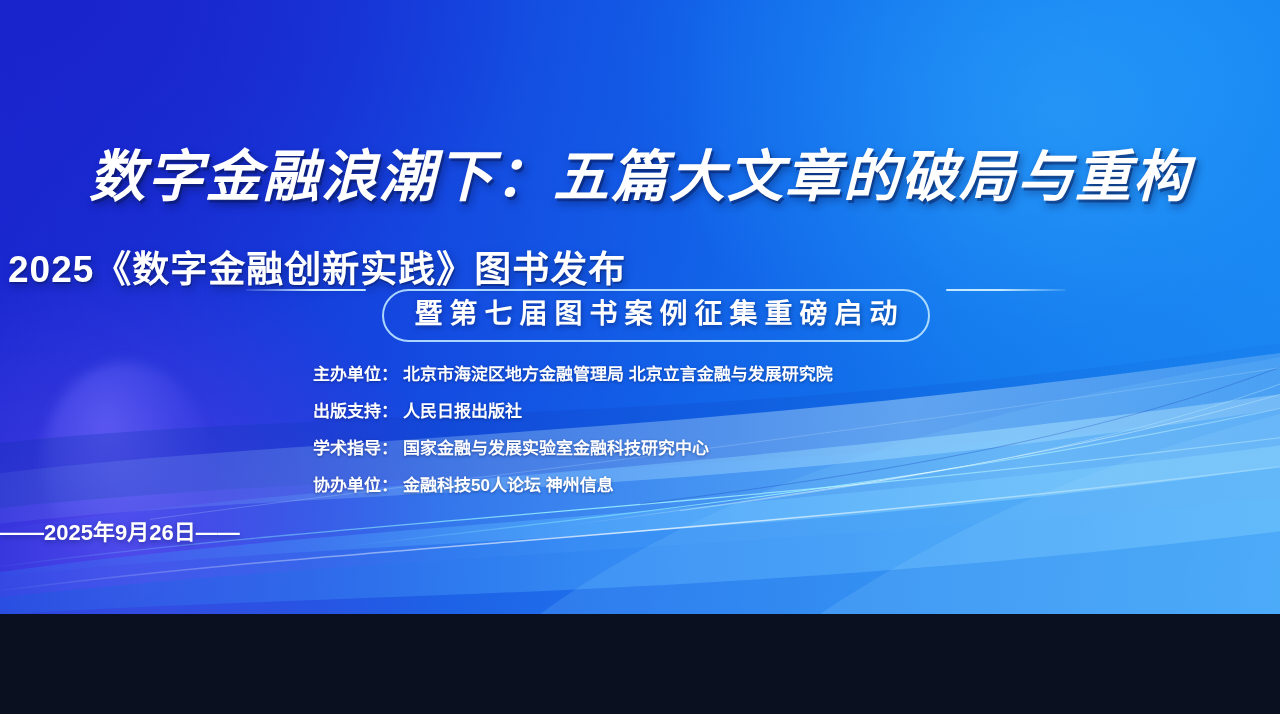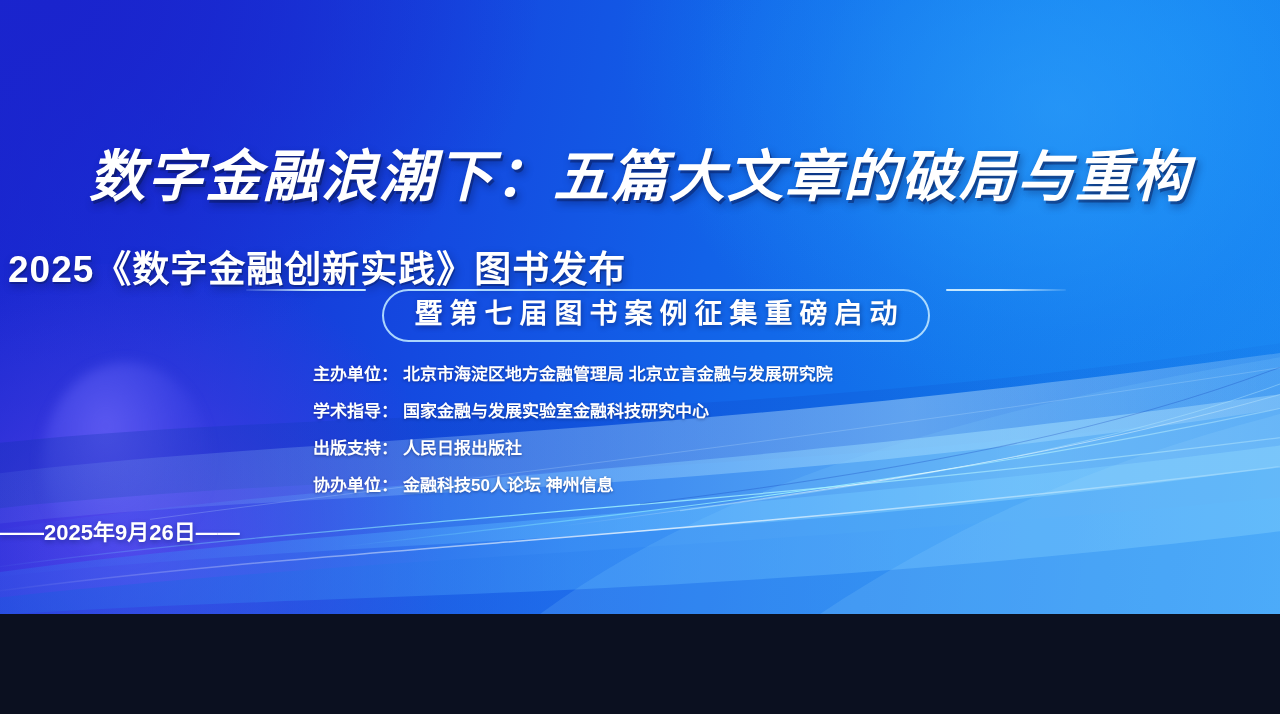--- a/index.html
+++ b/index.html
@@ -262,24 +262,24 @@
       <span class="pill-rule"></span>
       <span class="pill"><span class="pill-text">暨第七届图书案例征集重磅启动</span></span>
       <span class="pill-rule right"></span>
     </div>
 
     <div class="orgs">
       <div class="org-line">
         <span class="org-label">主办单位：</span><span class="org-value">北京市海淀区地方金融管理局  北京立言金融与发展研究院</span>
       </div>
       <div class="org-line">
+        <span class="org-label">出版支持：</span><span class="org-value">人民日报出版社</span>
+      </div>
+      <div class="org-line">
         <span class="org-label">学术指导：</span><span class="org-value">国家金融与发展实验室金融科技研究中心</span>
-      </div>
-      <div class="org-line">
-        <span class="org-label">出版支持：</span><span class="org-value">人民日报出版社</span>
       </div>
       <div class="org-line">
         <span class="org-label">协办单位：</span><span class="org-value">金融科技50人论坛  神州信息</span>
       </div>
     </div>
 
     <div class="date-row">——2025年9月26日——</div>
 
   </div>
 </div>

